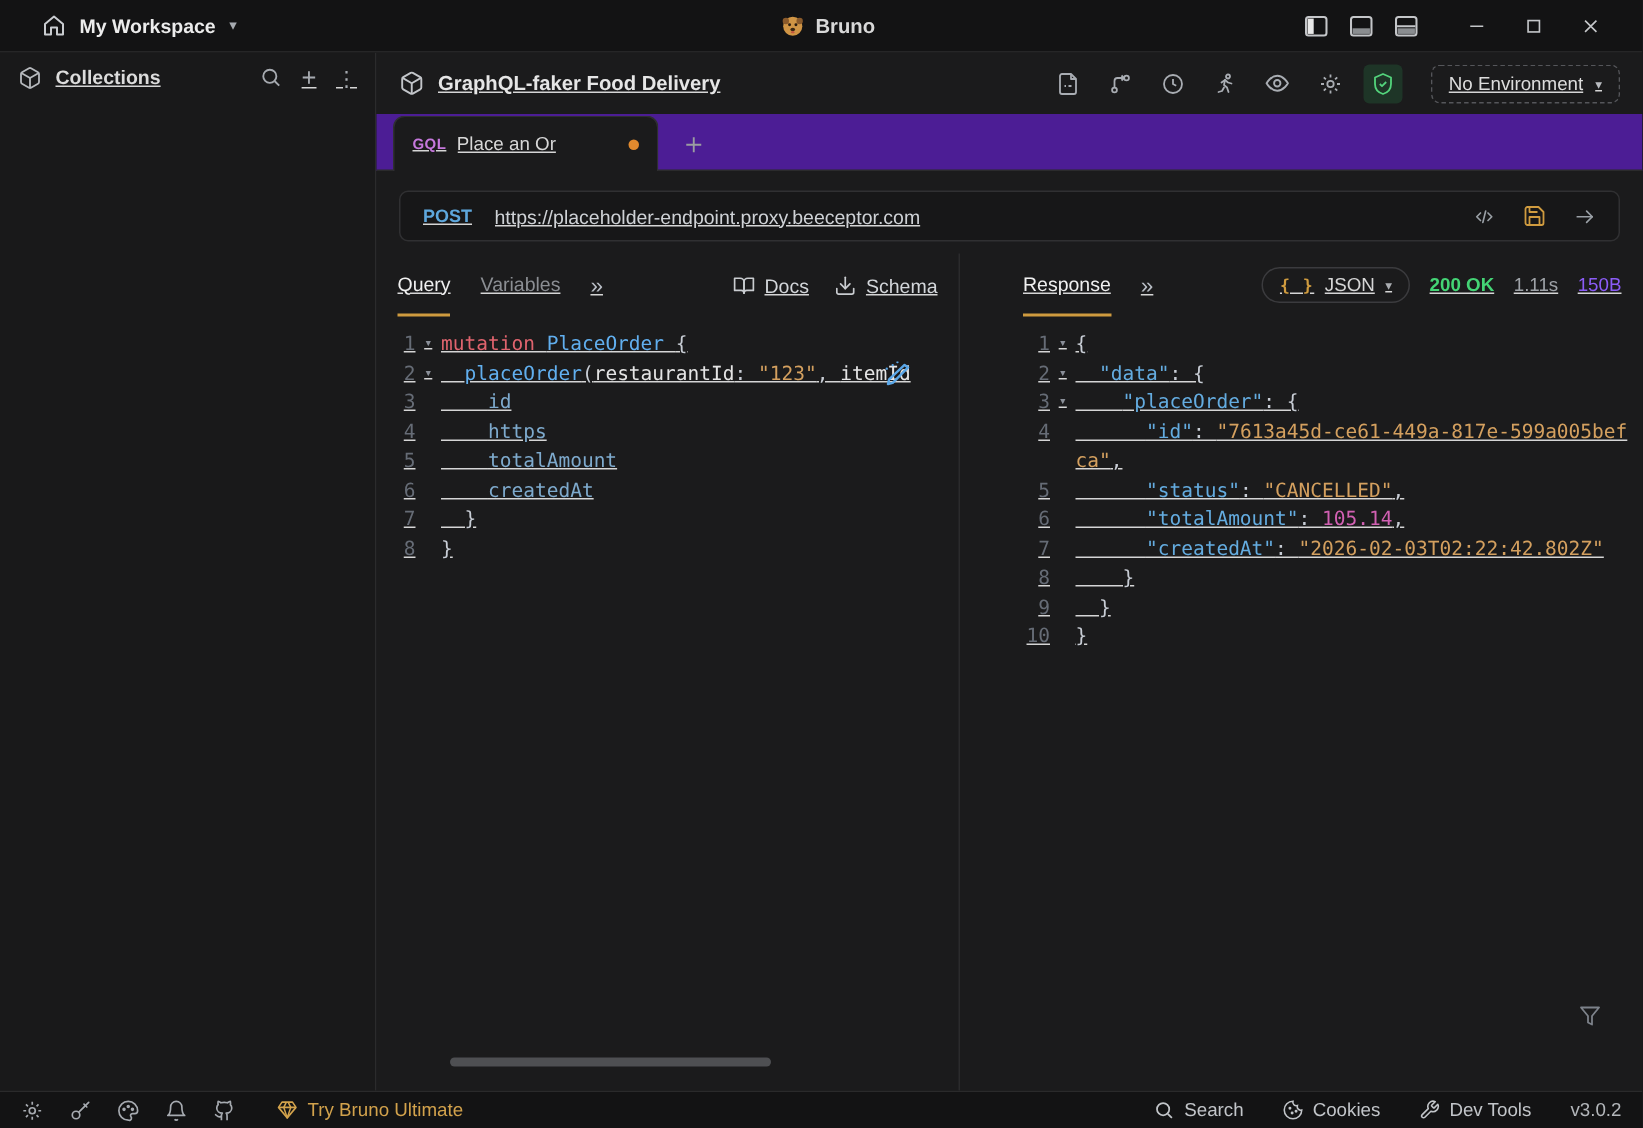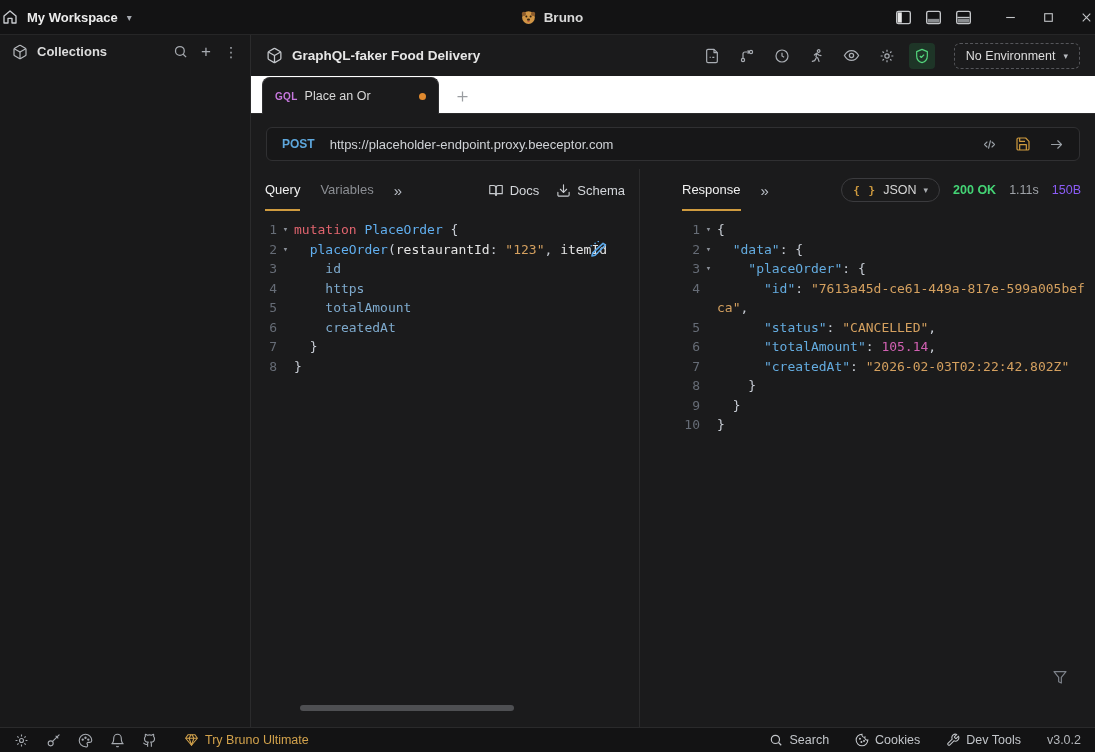--- a/index.html
+++ b/index.html
@@ -2,53 +2,53 @@
 <html><head>
 <meta charset="utf-8">
 <style>
   * { margin:0; padding:0; box-sizing:border-box; }
   html,body { width:1095px; height:752px; overflow:hidden; background:#1b1b1c;
     font-family:"Liberation Sans", sans-serif; color:#d6d6d6; }
   svg { display:block; }
 
   
   .titlebar { height:35px; background:#131314; display:flex; align-items:center;
-    padding:0 2px; border-bottom:1px solid #262627; position:relative; }
+    padding:0 28px; border-bottom:1px solid #262627; position:relative; }
   .tb-left { display:flex; align-items:center; gap:9px; }
   .tb-left .ws-name { font-size:13px; font-weight:700; color:#ececec; }
   .tb-center { position:absolute; left:8px; right:0; display:flex; justify-content:center;
     align-items:center; gap:7px; pointer-events:none; }
   .tb-center .app-name { font-size:13.5px; font-weight:700; color:#d8d8d8; }
   .tb-right { margin-left:auto; display:flex; align-items:center; gap:20px; }
   .tb-right .winicons { display:flex; gap:13px; align-items:center; color:#b9bcc0; }
   .tb-right .ctl { display:flex; gap:25px; align-items:center; color:#c4c6c9; margin-left:12px; }
   .icon-btn { display:flex; align-items:center; justify-content:center; cursor:pointer; }
 
   
-  .app-body { display:flex; height:692px; }
+  .app-body { display:flex; height:692px;text-decoration:underline; }
   .sidebar { width:251px; background:#19191a; border-right:1px solid #2b2b2c; }
   .sidebar-header { height:33px; display:flex; align-items:center; padding:0 12px; gap:9px; }
   .sidebar-header .sb-title { font-size:13px; font-weight:700; color:#dcdcdc; flex:0 0 auto; }
   .sidebar-header .sb-actions { margin-left:auto; display:flex; gap:13px; align-items:center; color:#a6aab0; }
 
   .main { flex:1; display:flex; flex-direction:column; background:#1b1b1c; min-width:0; }
 
   
   .coll-header { height:41px; display:flex; align-items:center; padding:0 15px; gap:9px; }
   .coll-name { font-size:13.5px; font-weight:600; color:#e6e6e6; }
   .coll-actions { margin-left:auto; display:flex; align-items:center; gap:9px; color:#a9adb3; }
   .coll-actions .ic { width:26px; height:26px; border-radius:4px; display:flex; align-items:center; justify-content:center; cursor:pointer; }
   .coll-actions .ic.safe { background:#1e3527; color:#53d47c; }
   .env-select { margin-left:10px; display:flex; align-items:center; gap:8px;
     border:1px dashed #55565a; border-radius:6px; padding:5px 11px; cursor:pointer; }
   .env-select .env-label { font-size:12.5px; color:#dddddd; }
   .env-select .caret { font-size:9px; color:#b9bcc0; }
 
   
-  .tab-bar { height:38px; background:#ffffff; border-bottom:1px solid #2b2b2c;
+  .tab-bar { height:38px; background:#4c1d95; border-bottom:1px solid #2b2b2c;
     display:flex; align-items:flex-end; padding-left:11px; }
   .req-tab { width:177px; height:37px; background:#1b1b1c; border:1px solid #2f2f31;
     border-bottom:none; border-radius:8px 8px 0 0; display:flex; align-items:center;
     padding:0 12px; gap:7px; position:relative; top:1px; cursor:pointer; }
   .req-tab .gql { font-size:10px; font-weight:700; color:#c678dd; letter-spacing:.3px; }
   .req-tab .tab-label { font-size:12.5px; color:#d8d8d8; white-space:nowrap; overflow:hidden; flex:1;
     -webkit-mask-image:linear-gradient(90deg,#000 80%,transparent); mask-image:linear-gradient(90deg,#000 80%,transparent); }
   .req-tab .dot { width:7px; height:7px; border-radius:50%; background:#e0892e; flex:none; }
   .new-tab { margin:0 0 9px 16px; color:#9a9da1; cursor:pointer; }
 

